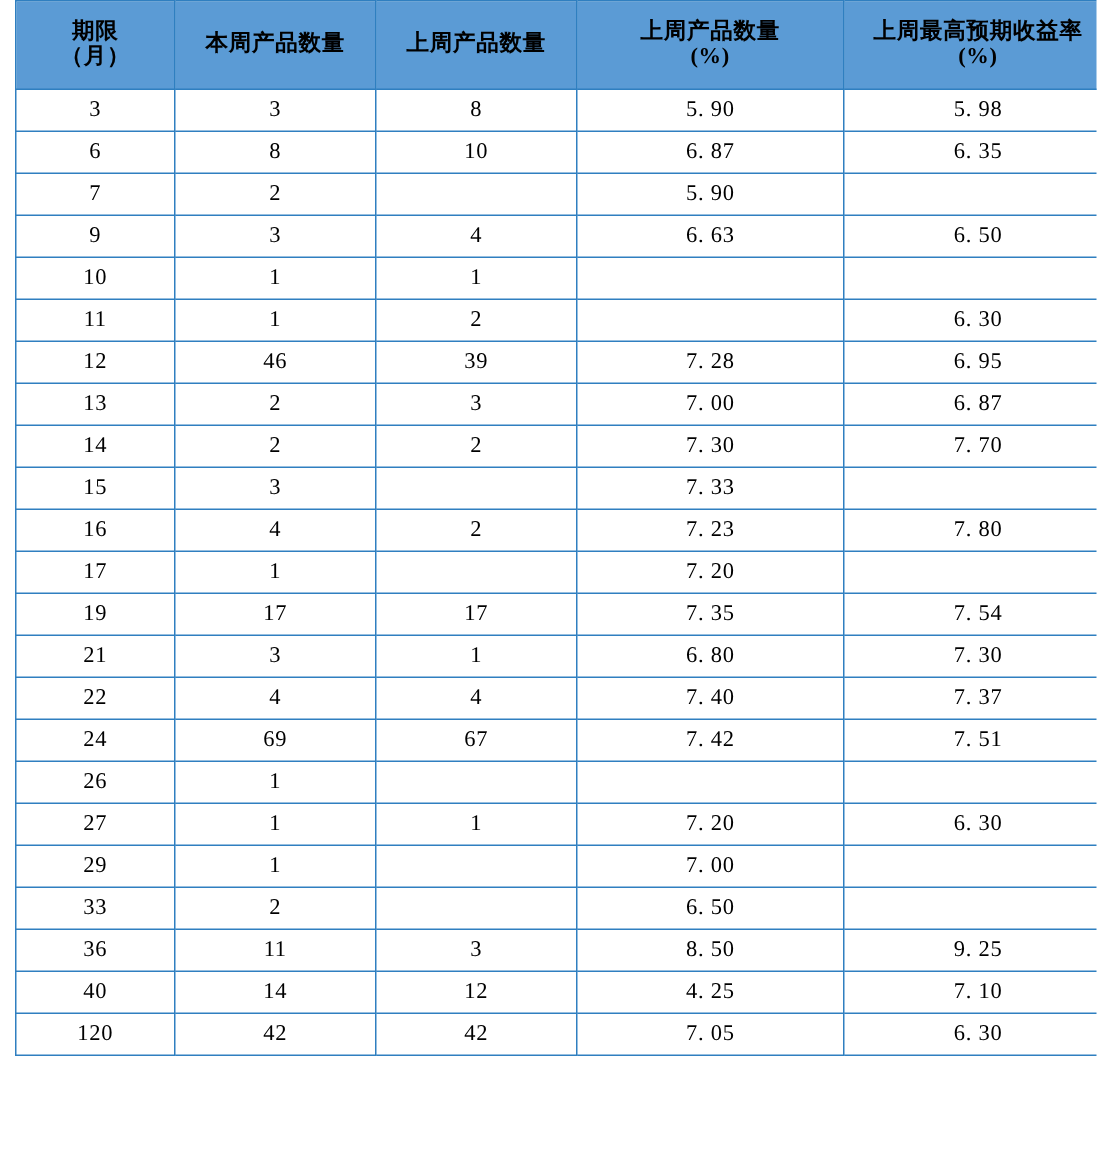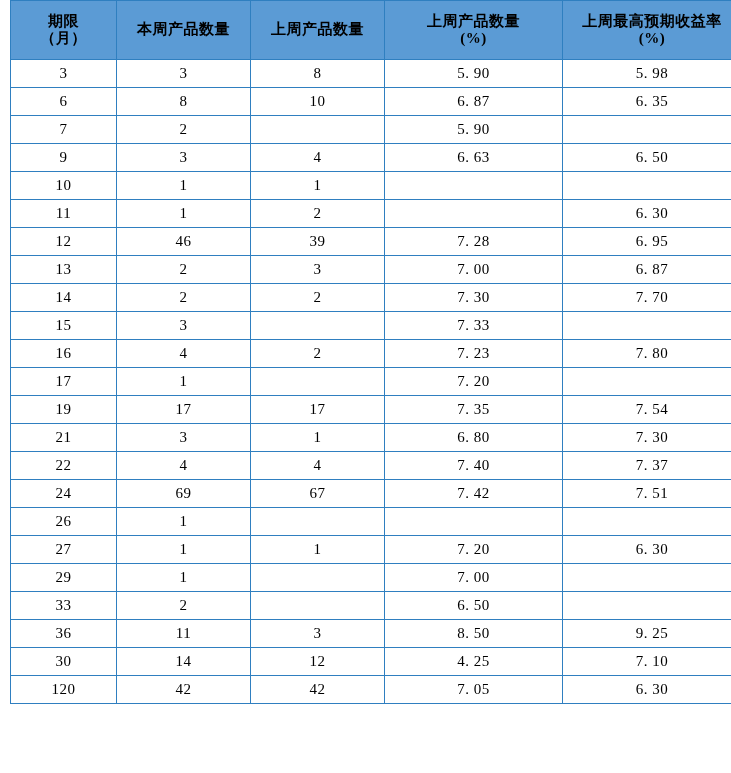--- a/index.html
+++ b/index.html
@@ -237,21 +237,21 @@
           <td class="num"></td>
         </tr>
         <tr>
           <td class="num">36</td>
           <td class="num">11</td>
           <td class="num">3</td>
           <td class="num">8. 50</td>
           <td class="num">9. 25</td>
         </tr>
         <tr>
-          <td class="num">30</td>
+          <td class="num">40</td>
           <td class="num">14</td>
           <td class="num">12</td>
           <td class="num">4. 25</td>
           <td class="num">7. 10</td>
         </tr>
         <tr>
           <td class="num">120</td>
           <td class="num">42</td>
           <td class="num">42</td>
           <td class="num">7. 05</td>

